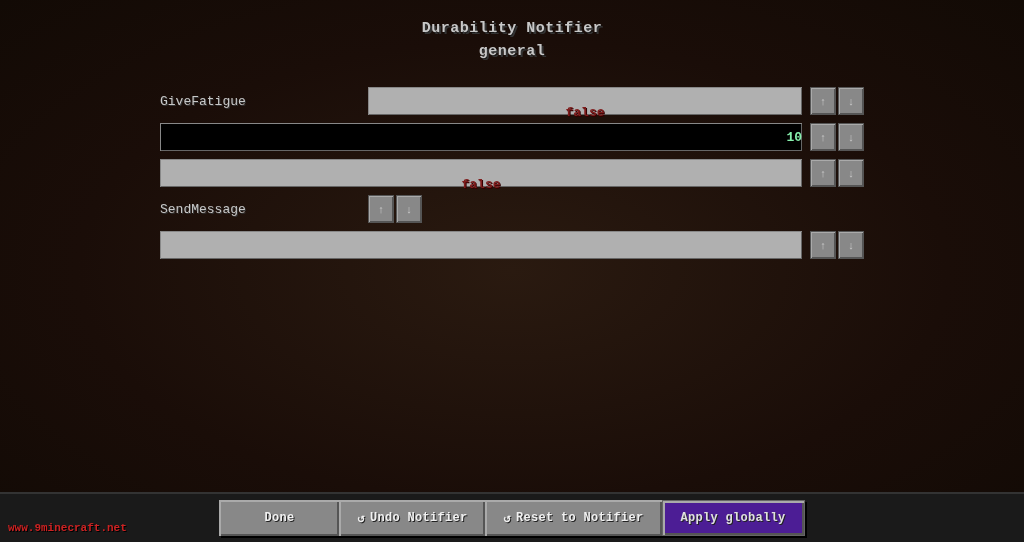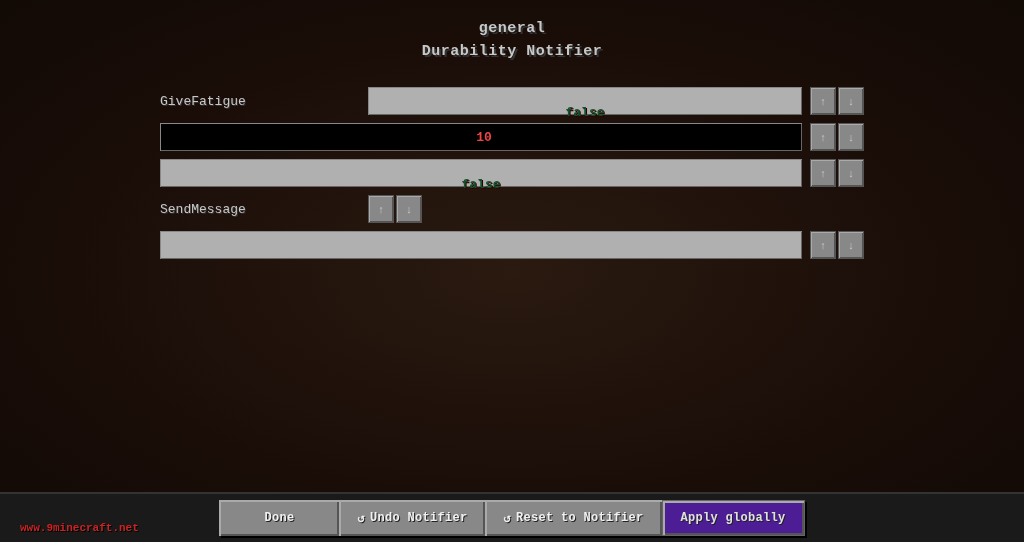--- a/index.html
+++ b/index.html
@@ -94,29 +94,29 @@
       font-family: 'Courier New', monospace;
       font-size: 13px;
       font-weight: bold;
       cursor: pointer;
       position: relative;
       box-shadow: inset 1px 1px 0px #888, inset -1px -1px 0px #666;
     }
 
     .setting-value.input-field {
       background: #000;
-      color: #ef4444;
-      justify-content: center;
+      color: #86efac;
+      justify-content: flex-end;
       padding-left: 6px;
       cursor: text;
       font-size: 13px;
     }
 
     .setting-value .val-false {
-      color: #14532d;
+      color: #7f1d1d;
       text-shadow: 1px 1px 0px #330000;
       margin-top: 23px;
     }
 
     .setting-value .val-true {
       color: #22cc22;
       text-shadow: 1px 1px 0px #003300;
     }
 
     .setting-value .val-empty {
@@ -183,21 +183,21 @@
     .footer-btn.apply-btn {
       background: #4c1d95;
       color: #e0e0e0;
       border: 1px solid #666;
     }
 
     
     .watermark {
       position: absolute;
       bottom: 8px;
-      left: 20px;
+      left: 8px;
       color: #cc2222;
       font-size: 11px;
       font-weight: bold;
       text-shadow: 1px 1px 0px #000;
       z-index: 10;
     }
 
     .icon-undo {
       font-size: 12px;
     }
@@ -206,22 +206,22 @@
     }
   </style>
 </head>
 <body>
 
 <div class="bg-texture"></div>
 
 <div class="content">
 
   <div class="header">
+    <div>Durability Notifier</div>
     <div>general</div>
-    <div>Durability Notifier</div>
   </div>
 
   <div class="settings-area">
 
     <div class="setting-row">
       <div class="setting-label">GiveFatigue</div>
       <div class="setting-value">
         <span class="val-false">false</span>
       </div>
       <div class="setting-btn-group">

